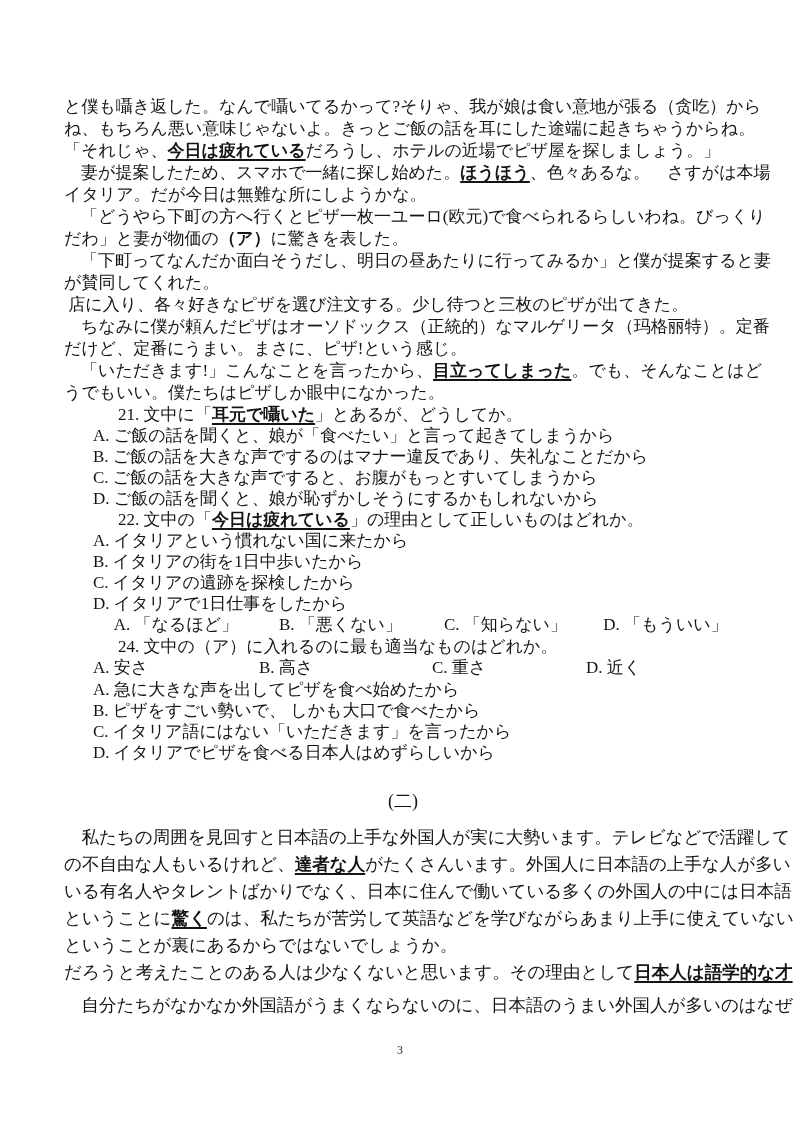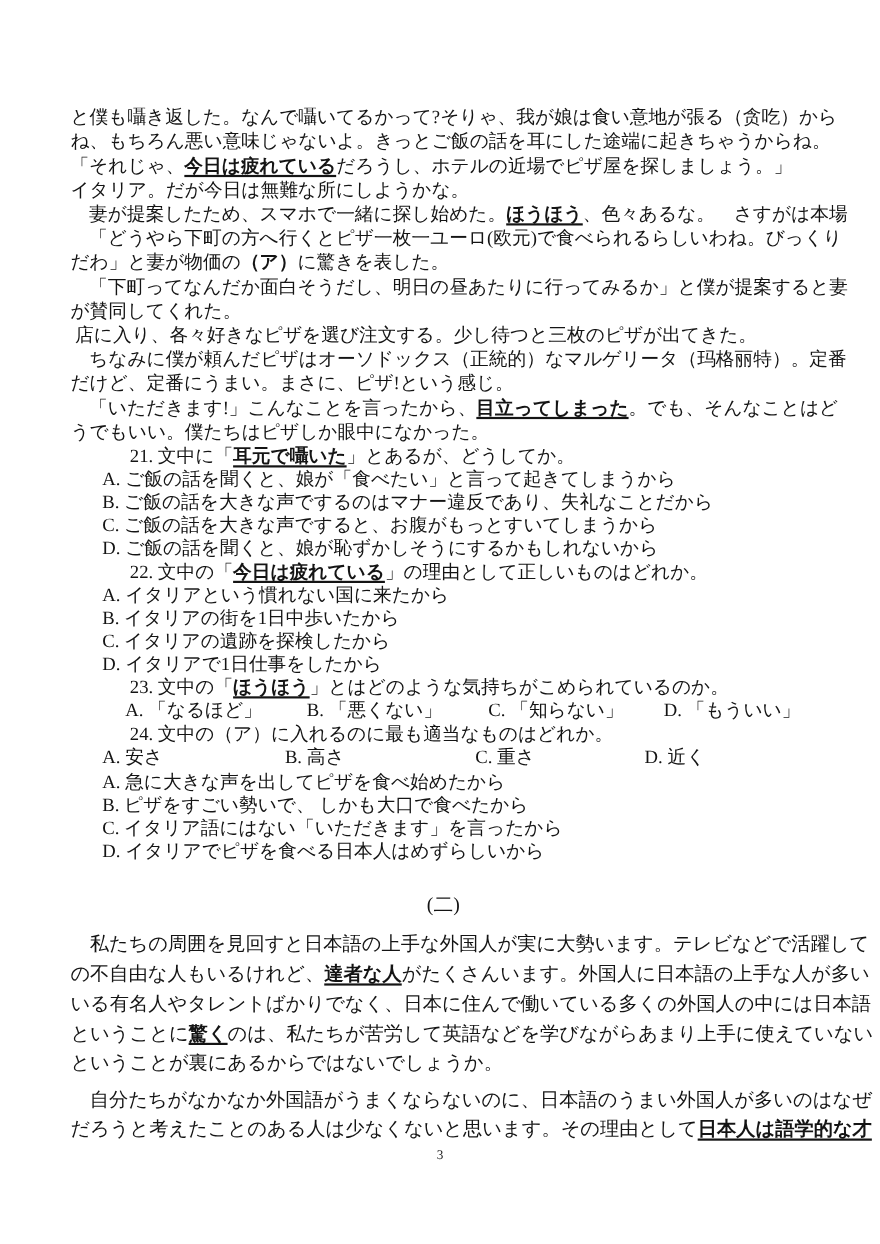--- a/index.html
+++ b/index.html
@@ -31,22 +31,22 @@
 </style>
 </head>
 <body>
 
 <div class="page">
 
   <div>
     <div class="p1-line"><span>と僕も囁き返した。なんで囁いてるかって?そりゃ、我が娘は食い意地が張る（贪吃）から</span></div>
     <div class="p1-line"><span>ね、もちろん悪い意味じゃないよ。きっとご飯の話を耳にした途端に起きちゃうからね。</span></div>
     <div class="p1-line"><span>「それじゃ、</span><span class="bu">今日は疲れている</span><span>だろうし、ホテルの近場でピザ屋を探しましょう。」</span></div>
+    <div class="p1-line"><span>　妻が提案したため、スマホで一緒に探し始めた。</span><span class="bu">ほうほう</span><span>、色々あるな。　さすがは本場</span></div>
     <div class="p1-line"><span>イタリア。だが今日は無難な所にしようかな。</span></div>
-    <div class="p1-line"><span>　妻が提案したため、スマホで一緒に探し始めた。</span><span class="bu">ほうほう</span><span>、色々あるな。　さすがは本場</span></div>
     <div class="p1-line"><span>　「どうやら下町の方へ行くとピザ一枚一ユーロ(欧元)で食べられるらしいわね。びっくり</span></div>
     <div class="p1-line"><span>だわ」と妻が物価の</span><span class="b">（ア）</span><span>に驚きを表した。</span></div>
     <div class="p1-line"><span>　「下町ってなんだか面白そうだし、明日の昼あたりに行ってみるか」と僕が提案すると妻</span></div>
     <div class="p1-line"><span>が賛同してくれた。</span></div>
     <div class="p1-line"><span> 店に入り、各々好きなピザを選び注文する。少し待つと三枚のピザが出てきた。</span></div>
     <div class="p1-line"><span>　ちなみに僕が頼んだピザはオーソドックス（正統的）なマルゲリータ（玛格丽特）。定番</span></div>
     <div class="p1-line"><span>だけど、定番にうまい。まさに、ピザ!という感じ。</span></div>
     <div class="p1-line"><span>　「いただきます!」こんなことを言ったから、</span><span class="bu">目立ってしまった</span><span>。でも、そんなことはど</span></div>
     <div class="p1-line"><span>うでもいい。僕たちはピザしか眼中になかった。</span></div>
   </div>
@@ -63,21 +63,20 @@
 
     <div>
       <div class="q-stem"><span>22. 文中の「</span><span class="bu">今日は疲れている</span><span>」の理由として正しいものはどれか。</span></div>
       <div class="q-opt"><span>A. イタリアという慣れない国に来たから</span></div>
       <div class="q-opt"><span>B. イタリアの街を1日中歩いたから</span></div>
       <div class="q-opt"><span>C. イタリアの遺跡を探検したから</span></div>
       <div class="q-opt"><span>D. イタリアで1日仕事をしたから</span></div>
     </div>
 
     <div>
-      <div class="q-stem"><span>23. 文中の「</span><span class="bu">ほうほう</span><span>」とはどのような気持ちがこめられているのか。</span></div>
       <div class="opt-row row-23">
         <span><span>A. 「なるほど」</span></span>
         <span><span>B. 「悪くない」</span></span>
         <span><span>C. 「知らない」</span></span>
         <span><span>D. 「もういい」</span></span>
       </div>
     </div>
 
     <div>
       <div class="q-stem"><span>24. 文中の（ア）に入れるのに最も適当なものはどれか。</span></div>
@@ -99,19 +98,19 @@
   </div>
 
   <div class="sec2-heading">(二)</div>
 
   <div>
     <div class="p2-line"><span>　私たちの周囲を見回すと日本語の上手な外国人が実に大勢います。テレビなどで活躍して</span></div>
     <div class="p2-line"><span>の不自由な人もいるけれど、</span><span class="bu">達者な人</span><span>がたくさんいます。外国人に日本語の上手な人が多い</span></div>
     <div class="p2-line"><span>いる有名人やタレントばかりでなく、日本に住んで働いている多くの外国人の中には日本語</span></div>
     <div class="p2-line"><span>ということに</span><span class="bu">驚く</span><span>のは、私たちが苦労して英語などを学びながらあまり上手に使えていない</span></div>
     <div class="p2-line"><span>ということが裏にあるからではないでしょうか。</span></div>
+    <div class="p2-line"><span>だろうと考えたことのある人は少なくないと思います。その理由として</span><span class="bu">日本人は語学的な才</span></div>
     <div class="p2-line para2"><span>　自分たちがなかなか外国語がうまくならないのに、日本語のうまい外国人が多いのはなぜ</span></div>
-    <div class="p2-line"><span>だろうと考えたことのある人は少なくないと思います。その理由として</span><span class="bu">日本人は語学的な才</span></div>
   </div>
 
   <div class="footer">3</div>
 
 </div>
 
 </body></html>

